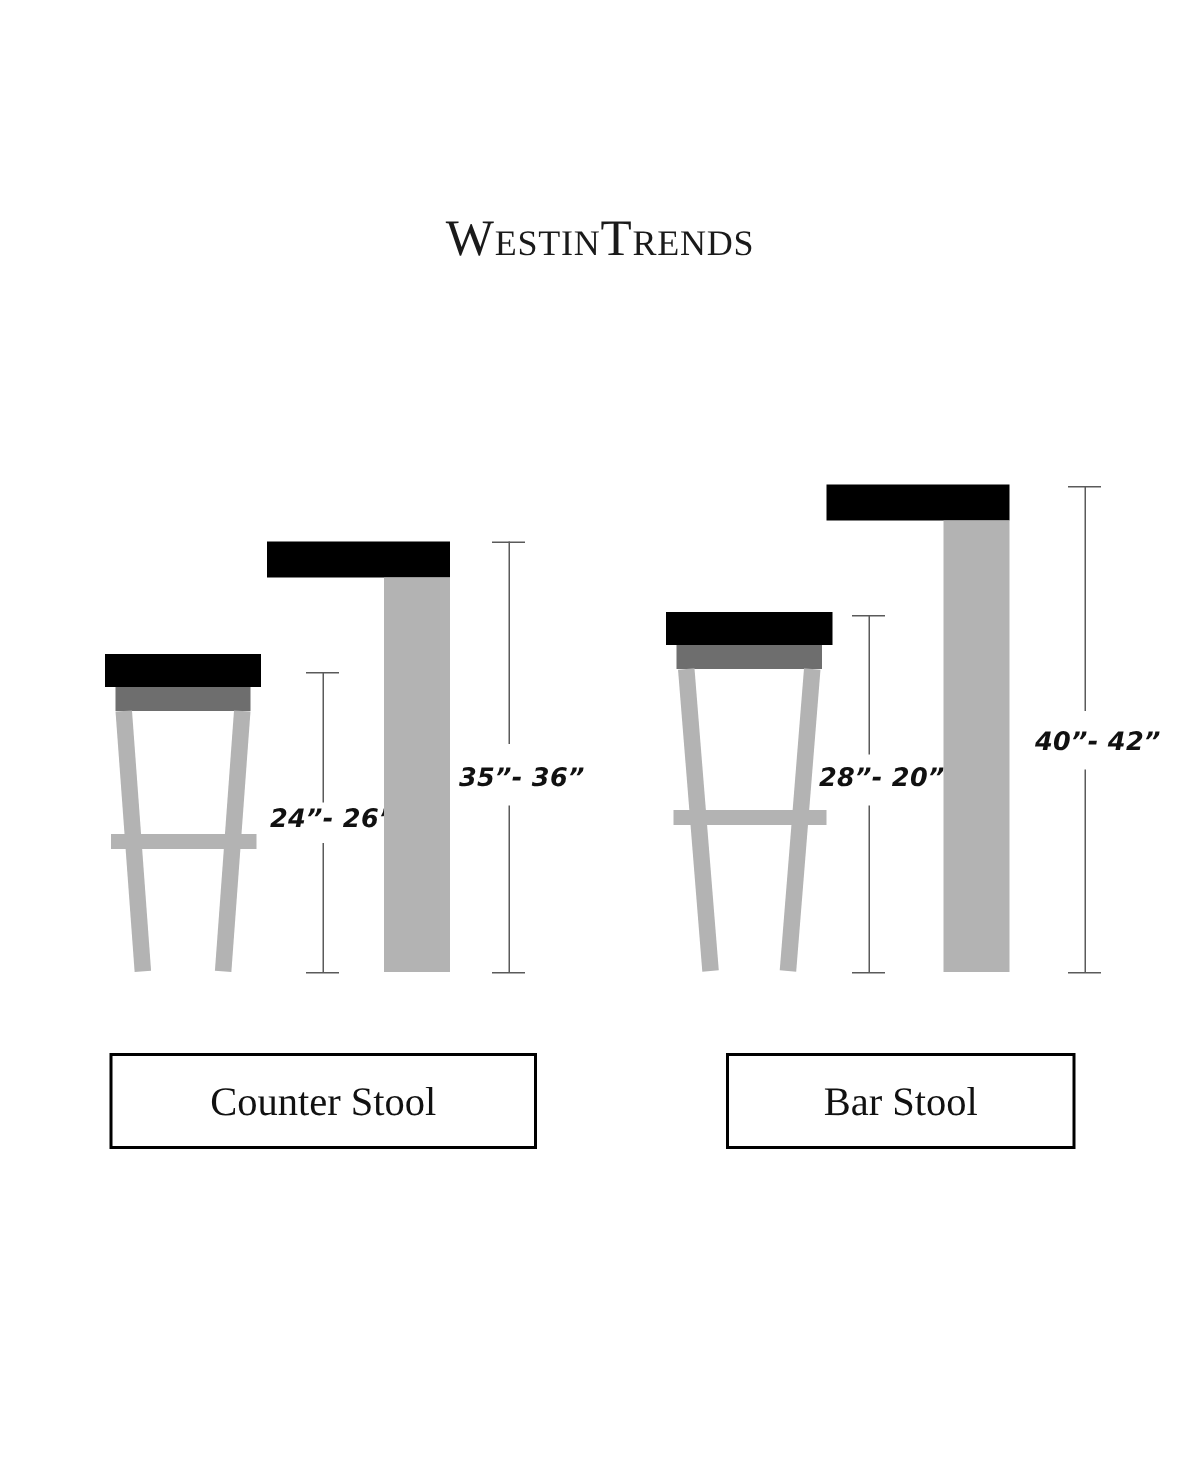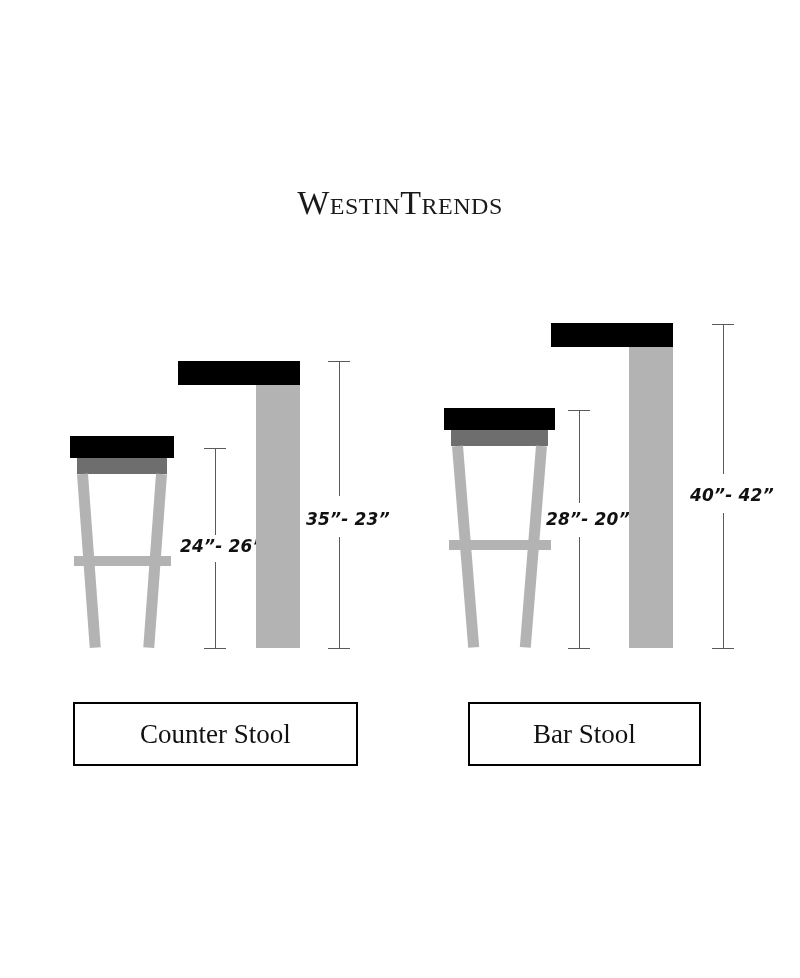--- a/index.html
+++ b/index.html
@@ -25,21 +25,20 @@
     top: 138px;
     width: 800px;
     text-align: center;
     font-family: "Liberation Serif", "DejaVu Serif", serif;
     font-size: 34px;
     line-height: 44px;
     color: #1a1a1a;
     letter-spacing: 0.5px;
     font-variant: small-caps;
     white-space: nowrap;
-    margin-top: 43px;
   }
 
   
   .stage {
     position: absolute;
     left: 0;
     top: 0;
     width: 800px;
     height: 978px;
   }
@@ -140,21 +139,21 @@
     </div>
 
     <div>
       <div class="shape slab-black" style="left:178px; top:361px; width:122px; height:24px;"></div>
       <div class="shape col-gray" style="left:256px; top:385px; width:44px; height:263px;"></div>
     </div>
 
     <div>
       <div class="dimcap" style="left:328px; top:361px; width:22px;"></div>
       <div class="dimline" style="left:339px; top:361px; height:135px;"></div>
-      <div class="dimtext" style="left:306px; top:509px;">35”- 23”</div>
+      <div class="dimtext" style="left:306px; top:509px;">35”- 36”</div>
       <div class="dimline" style="left:339px; top:537px; height:111px;"></div>
       <div class="dimcap" style="left:328px; top:648px; width:22px;"></div>
     </div>
 
     <div>
       <div class="shape slab-black" style="left:444px; top:408px; width:111px; height:22px;"></div>
       <div class="shape band-gray" style="left:451px; top:430px; width:97px; height:16px;"></div>
       <div class="leg" style="left:452px; top:446px; width:11px; height:202px;
                   transform-origin: top center; transform: rotate(-4.6deg);"></div>
       <div class="leg" style="left:536px; top:446px; width:11px; height:202px;
@@ -180,18 +179,18 @@
       <div class="dimline" style="left:723px; top:324px; height:150px;"></div>
       <div class="dimtext" style="left:690px; top:485px;">40”- 42”</div>
       <div class="dimline" style="left:723px; top:513px; height:135px;"></div>
       <div class="dimcap" style="left:712px; top:648px; width:22px;"></div>
     </div>
 
     <div class="captionbox" style="left:73px; top:702px; width:285px; height:64px;">
       <span class="caption-label">Counter Stool</span>
     </div>
 
-    <div class="captionbox" style="left:468px; top:702px; width:233px; height:64px;">
+    <div class="captionbox" style="left:484px; top:702px; width:233px; height:64px;">
       <span class="caption-label">Bar Stool</span>
     </div>
 
   </div>
 </div>
 
 </body></html>

